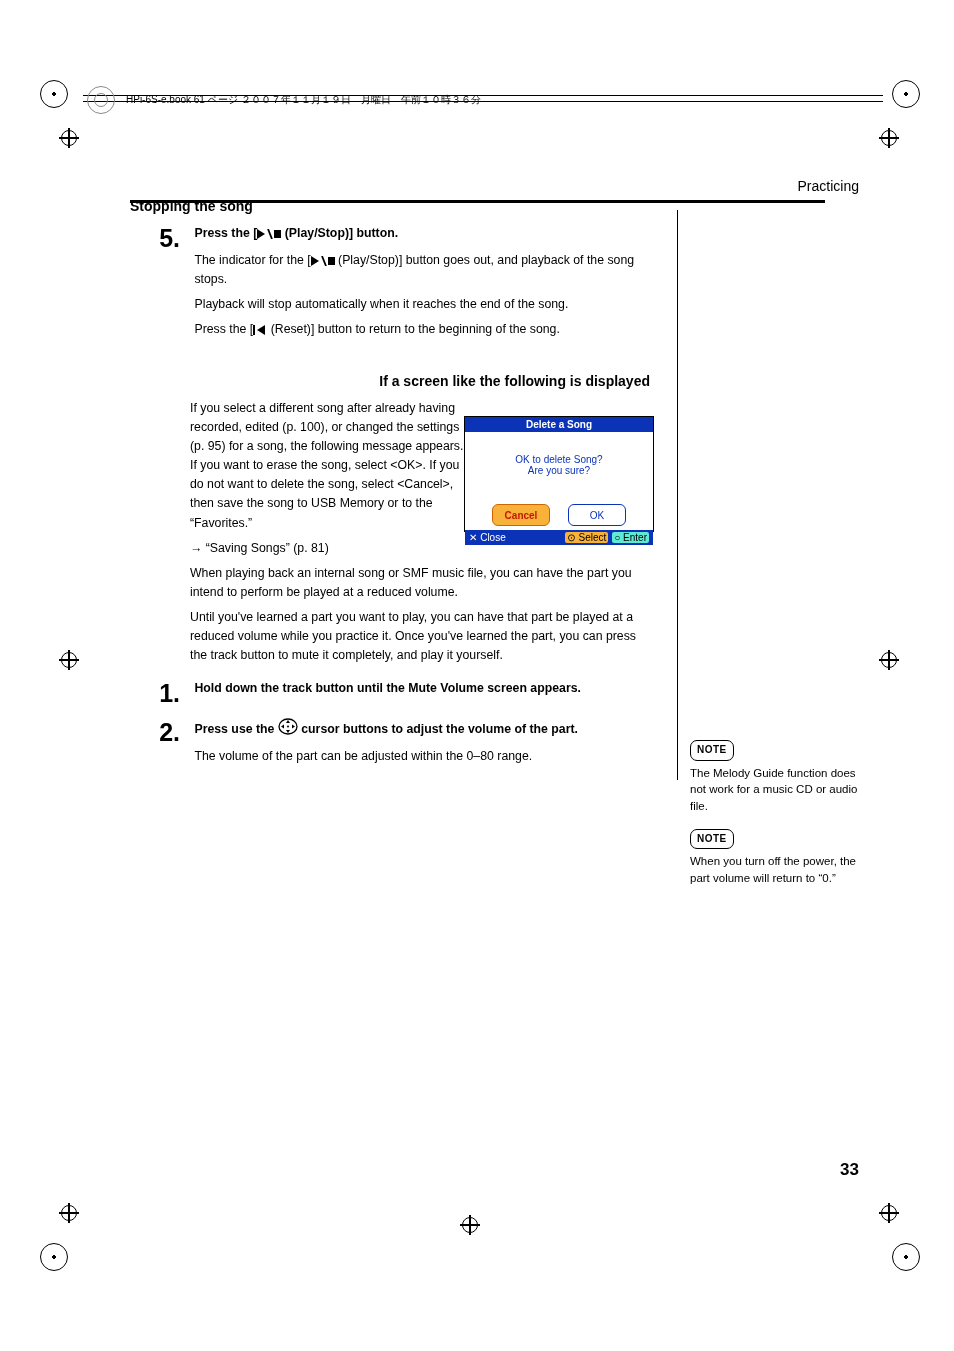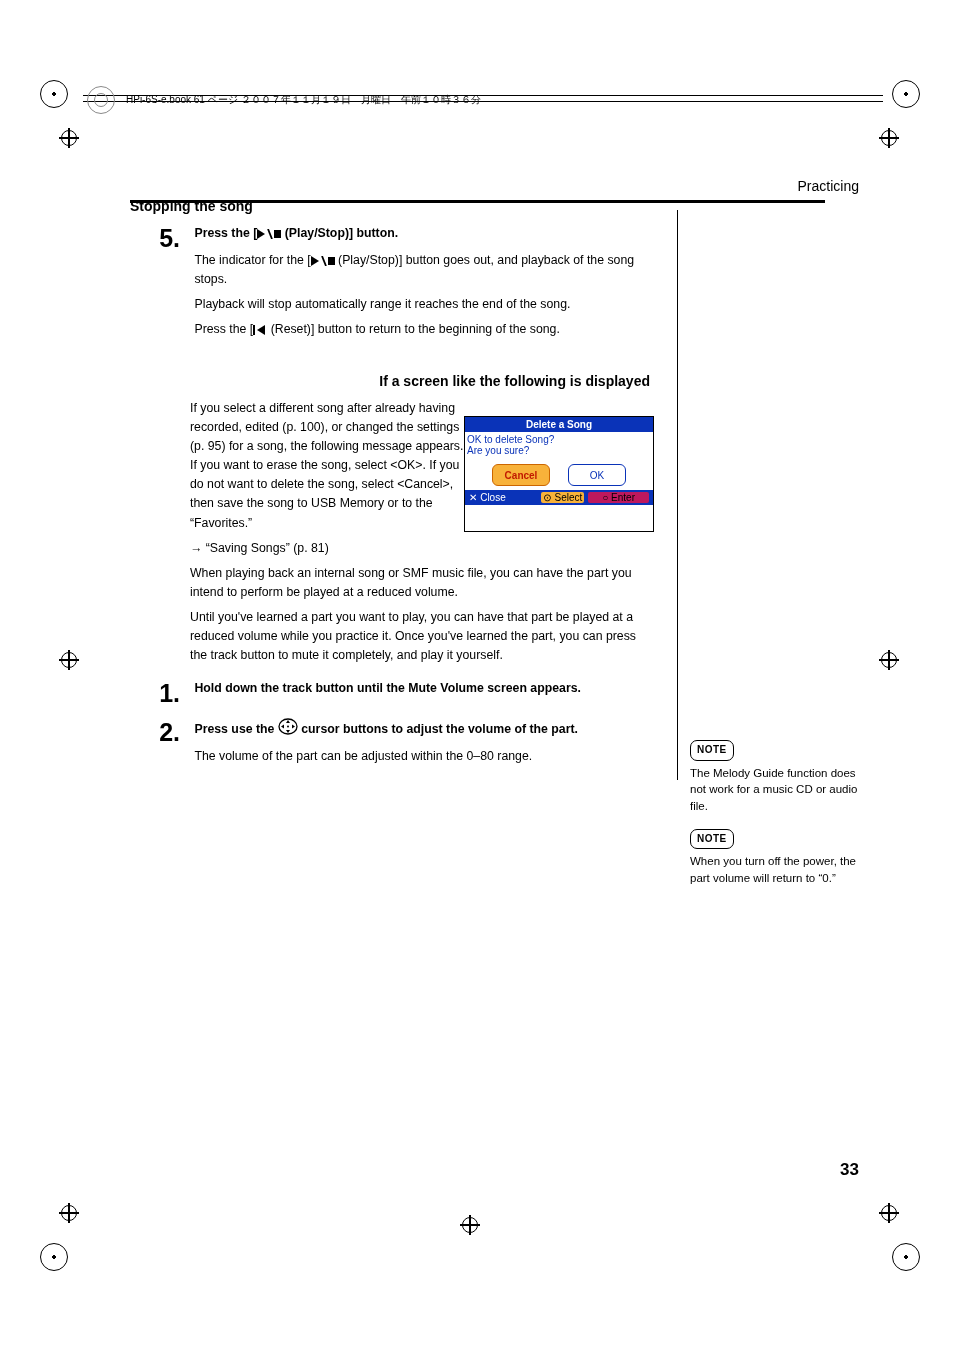--- a/index.html
+++ b/index.html
@@ -188,21 +188,22 @@
   .dialog-title {
     background: #0a33b8;
     color: #fff;
     font-size: 10px;
     text-align: center;
     padding: 2px 0;
     font-weight: bold;
   }
   .dialog-body {
     font-size: 10px;
-    padding: 2px 2px;
+    text-align: center;
+    padding: 22px 2px;
     color: #0a33b8;
   }
   .dialog-btns {
     display: flex;
     justify-content: center;
     gap: 18px;
     padding: 6px 0 4px 0;
   }
   .dbtn {
     width: 56px;
@@ -227,23 +228,23 @@
   .dialog-footer {
     background: #0a33b8;
     color: #fff;
     font-size: 10px;
     display: flex;
     justify-content: space-between;
     padding: 2px 4px;
     align-items: center;
   }
   .dialog-footer span:last-child {
-    background: #be185d;
+    background: #5eead4;
     color: #000;
-    padding: 0 14px;
+    padding: 0 2px;
     border-radius: 2px;
   }
   .dialog-footer .sel {
     background: #f8b23a;
     color: #000;
     padding: 0 2px;
     border-radius: 2px;
     margin-left: auto;
     margin-right: 4px;
   }
@@ -351,21 +352,21 @@
                 <rect x="17" y="1" width="8" height="8" fill="#000"></rect>
               </svg></span><span> (Play/Stop)] button.</span>
         </div>
         <p>
           <span>The indicator for the [</span><span class="playstop-icon"><svg width="24" height="10">
                 <polygon points="0,0 8,5 0,10" fill="#000"></polygon>
                 <line x1="11" y1="0" x2="15" y2="10" stroke="#000" stroke-width="1.8"></line>
                 <rect x="17" y="1" width="8" height="8" fill="#000"></rect>
               </svg></span><span> (Play/Stop)] button goes out, and playback of the song stops.</span>
         </p>
-        <p>Playback will stop automatically range it reaches the end of the song.</p>
+        <p>Playback will stop automatically when it reaches the end of the song.</p>
         <p>
           <span>Press the [</span><span class="reset-icon"><svg width="14" height="10">
                 <rect x="0" y="0" width="2" height="10" fill="#000"></rect>
                 <polygon points="12,0 4,5 12,10" fill="#000"></polygon>
               </svg></span><span> (Reset)] button to return to the beginning of the song.</span>
         </p>
       </div>
     </div>
 
     <h3 class="bold-h" style="text-align:right;">If a screen like the following is displayed</h3>

